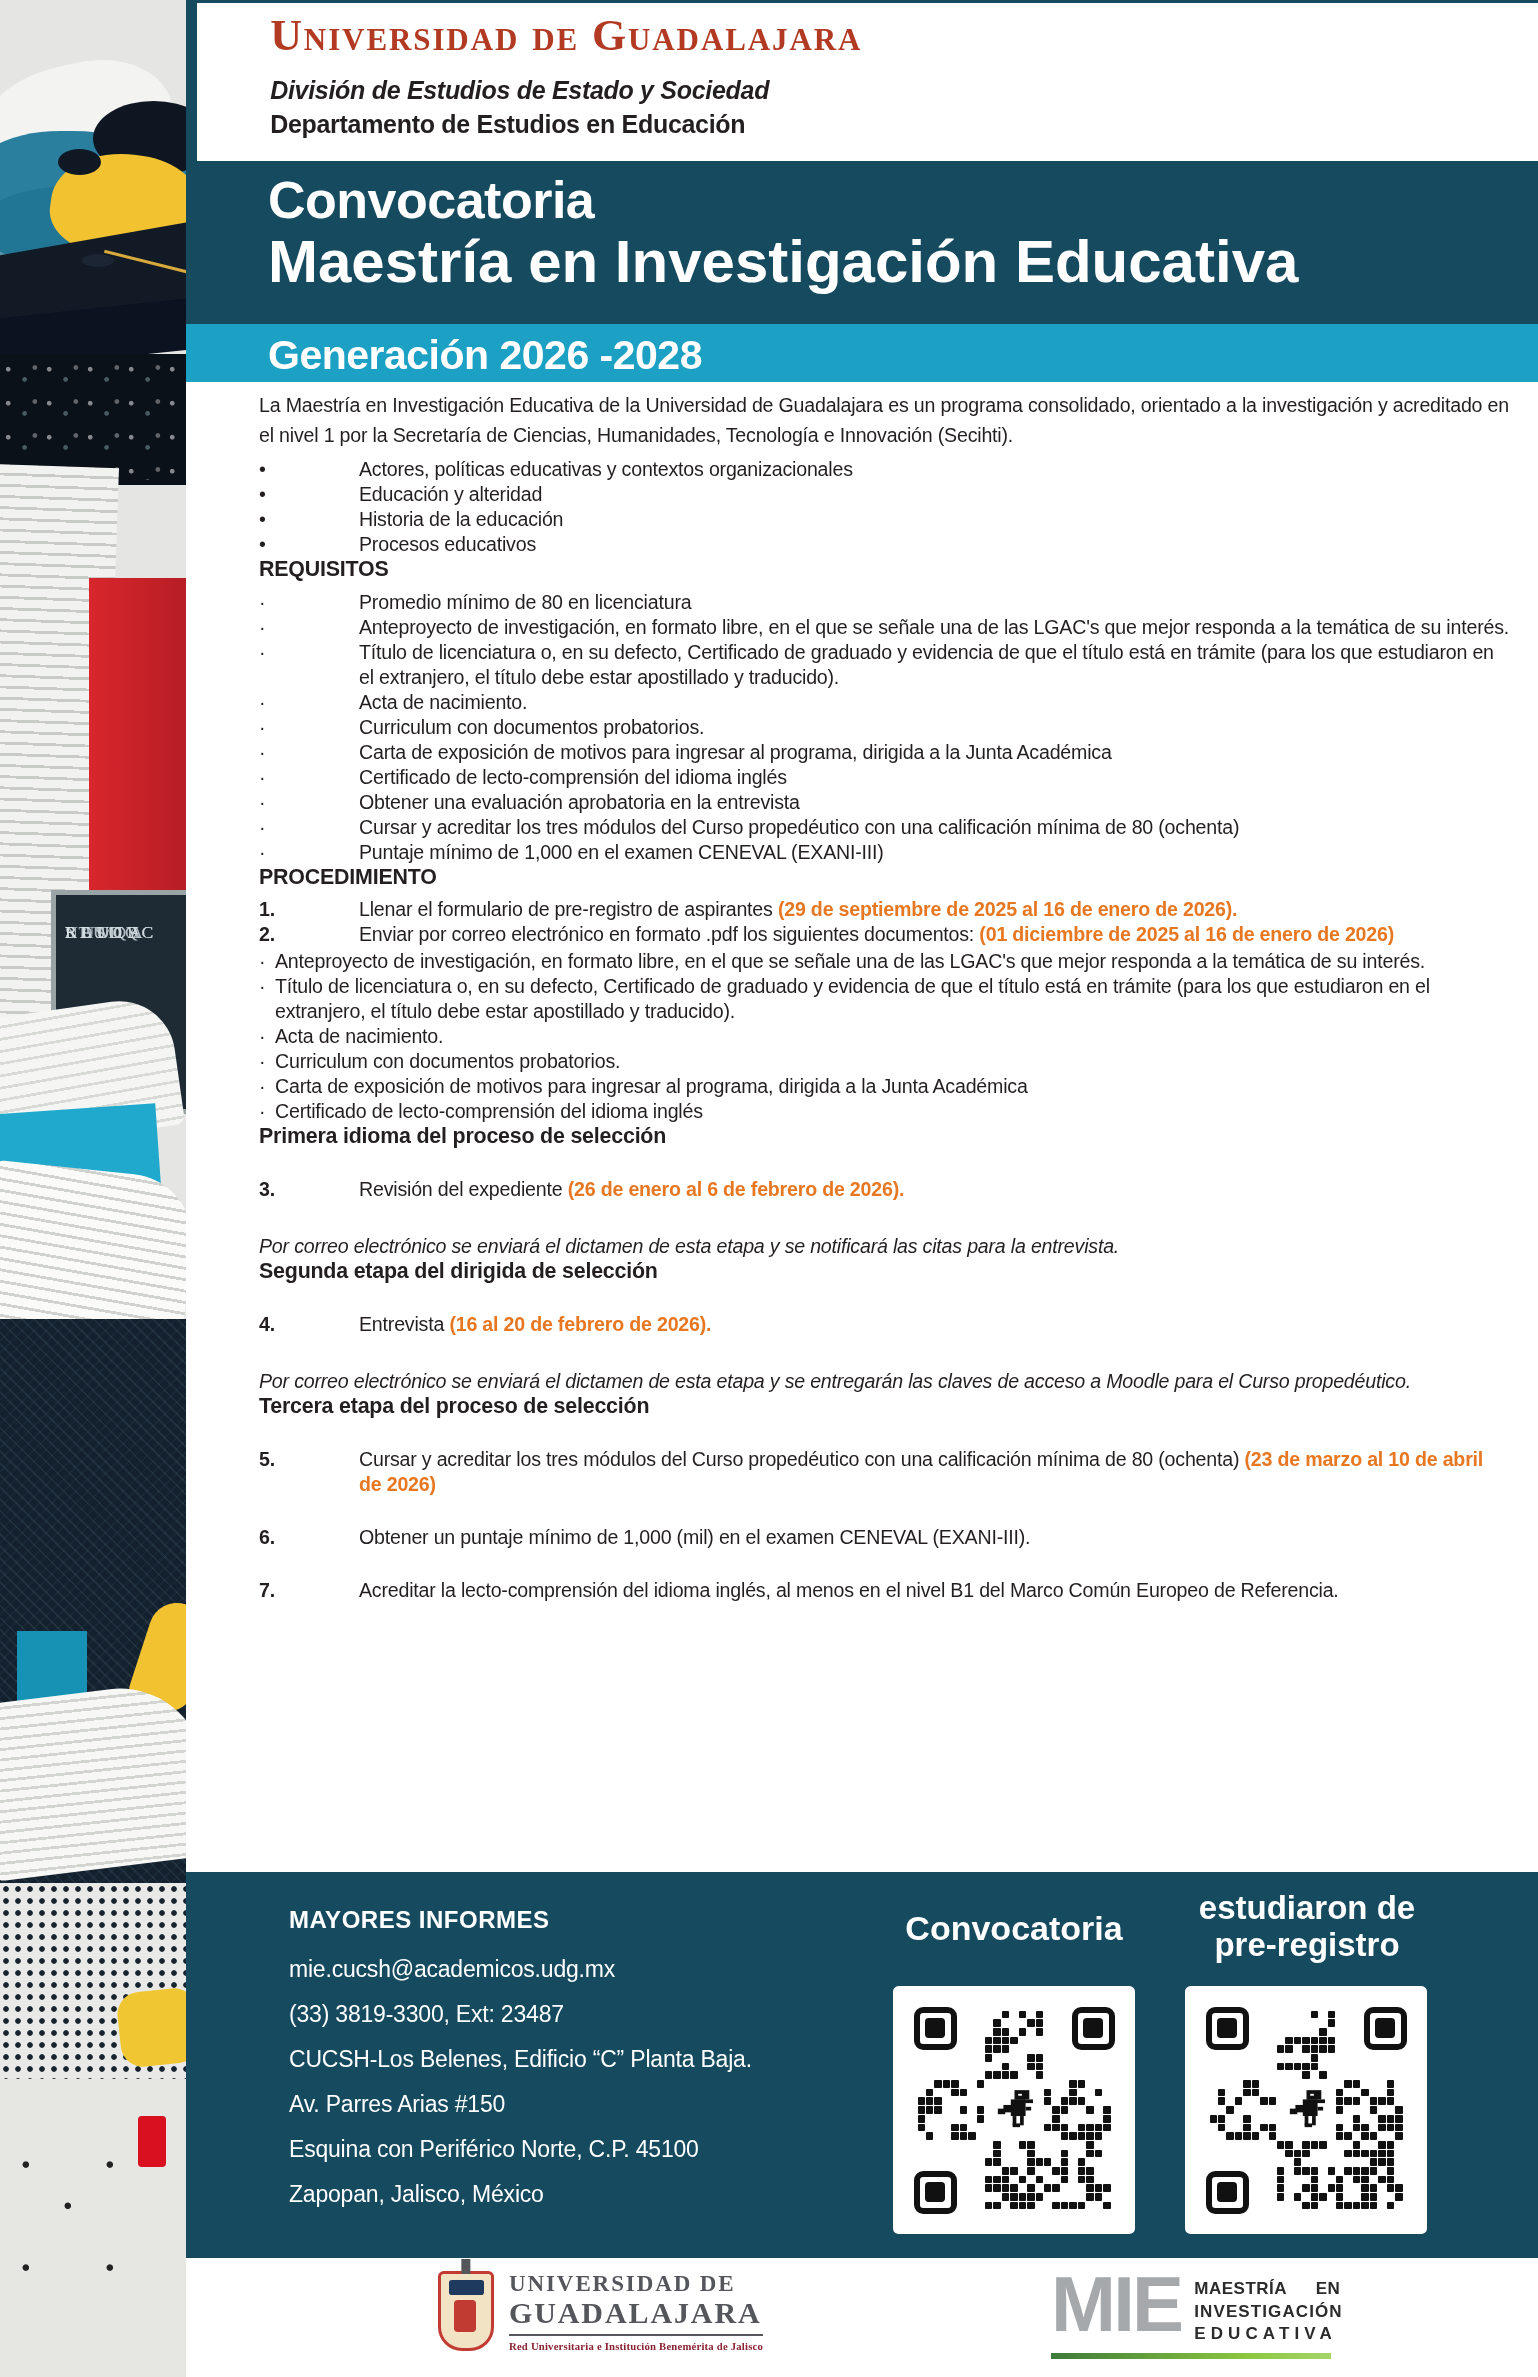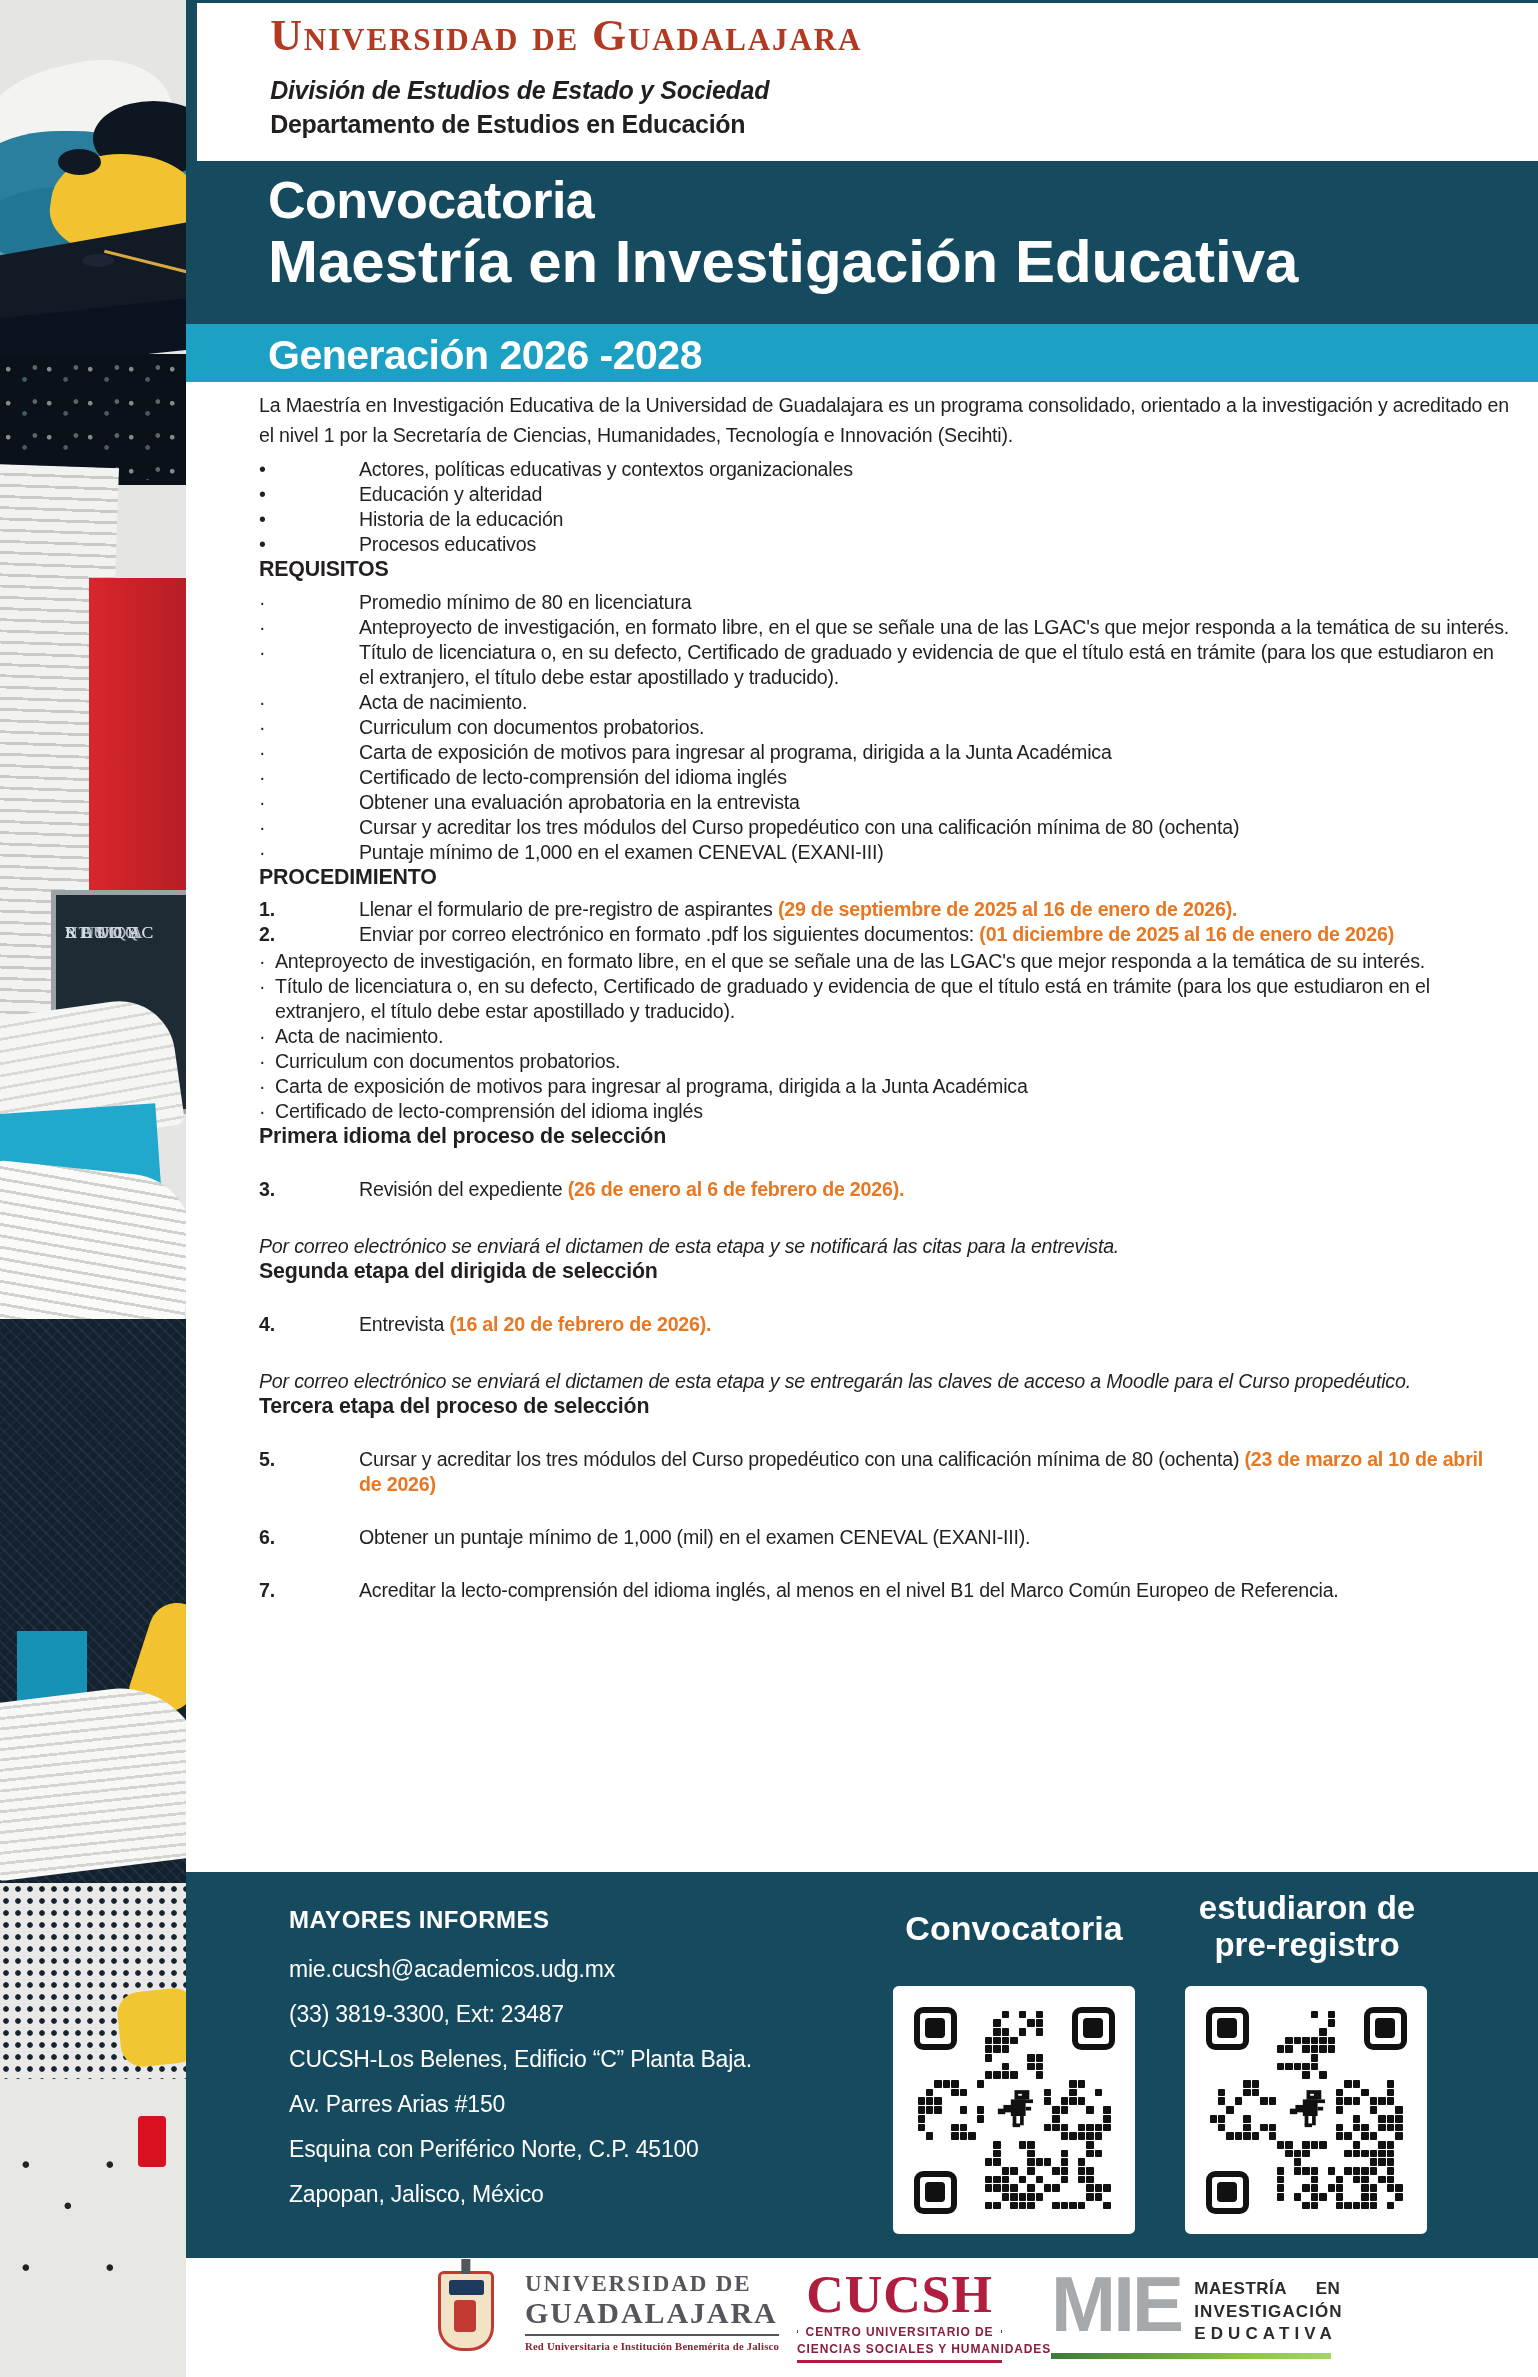--- a/index.html
+++ b/index.html
@@ -98,21 +98,21 @@
   .qrbox .qr-modules{position:absolute;inset:24px;display:grid;
        grid-template-rows:repeat(23,1fr);grid-template-columns:repeat(23,1fr);}
   .qr-modules i{background:#111;border-radius:0.9px;margin:0.5px;}
   .finder{position:absolute;width:43px;height:43px;border:6.5px solid #111;border-radius:9.3px;box-sizing:border-box;background:#fff;}
   .finder::after{content:"";position:absolute;inset:5.6px;background:#111;border-radius:3.7px;}
   .f-tl{left:20.5px;top:20.5px;} .f-tr{right:20.5px;top:20.5px;} .f-bl{left:20.5px;bottom:20.5px;}
   .dino{position:absolute;left:50%;top:50%;transform:translate(-50%,-50%);background:#fff;width:58px;height:58px;display:flex;align-items:center;justify-content:center;}
 
   
   .logostrip{left:186px;top:2258px;width:1352px;height:119px;background:#fff;}
-  .udg{position:absolute;left:252px;top:13px;display:flex;gap:31px;align-items:flex-start;}
+  .udg{position:absolute;left:252px;top:13px;display:flex;gap:15px;align-items:flex-start;}
   .shield{width:56px;height:80px;position:relative;background:#F2E3C4;border:3.7px solid #C23B33;
       border-radius:5.6px 5.6px 24px 24px;box-sizing:border-box;}
   .shield::before{content:"";position:absolute;left:50%;top:-15px;transform:translateX(-50%);
       width:9.3px;height:15px;background:#54565B;}
   .shield::after{content:"";position:absolute;left:7.5px;right:7.5px;top:5.6px;height:15px;background:#1F3A5F;border-radius:2.8px;}
   .shield .crest{position:absolute;left:13px;top:26px;width:22.4px;height:32px;background:#C23B33;border-radius:3.7px;}
   .udgtxt{font-family:"Liberation Serif",serif;color:#54565B;}
   .udg1{font-size:23px;font-weight:bold;letter-spacing:1.9px;line-height:26px;}
   .udg2{font-size:30px;font-weight:bold;letter-spacing:1.9px;line-height:32px;}
   .udgrule{height:2.8px;background:#54565B;margin:4.7px 0 3.7px 0;}
@@ -670,30 +670,20 @@
         <div class="crest"></div>
       </div>
     <div class="udgtxt">
       <div class="udg1">UNIVERSIDAD DE</div>
       <div class="udg2">GUADALAJARA</div>
       <div class="udgrule"></div>
       <div class="udg3">Red Universitaria e Institución Benemérita de Jalisco</div>
     </div>
   </div>
 
-  <div class="cucsh">
-    <div class="cucsh1">CUCSH</div>
-    <div class="cucshline">
-      <span class="dash"></span>
-      <span class="cucsh2">CENTRO UNIVERSITARIO DE</span>
-      <span class="dash"></span>
-    </div>
-    <div class="cucsh3">CIENCIAS SOCIALES Y HUMANIDADES</div>
-    <div class="cucshrule"></div>
-  </div>
 
   <div class="mie">
     <div class="mierow">
       <div class="mie1">MIE</div>
       <div class="mietxt">
         <div class="mieL1">MAESTRÍA EN</div>
         <div class="mieL2">INVESTIGACIÓN</div>
         <div class="mieL3">EDUCATIVA</div>
       </div>
     </div>

